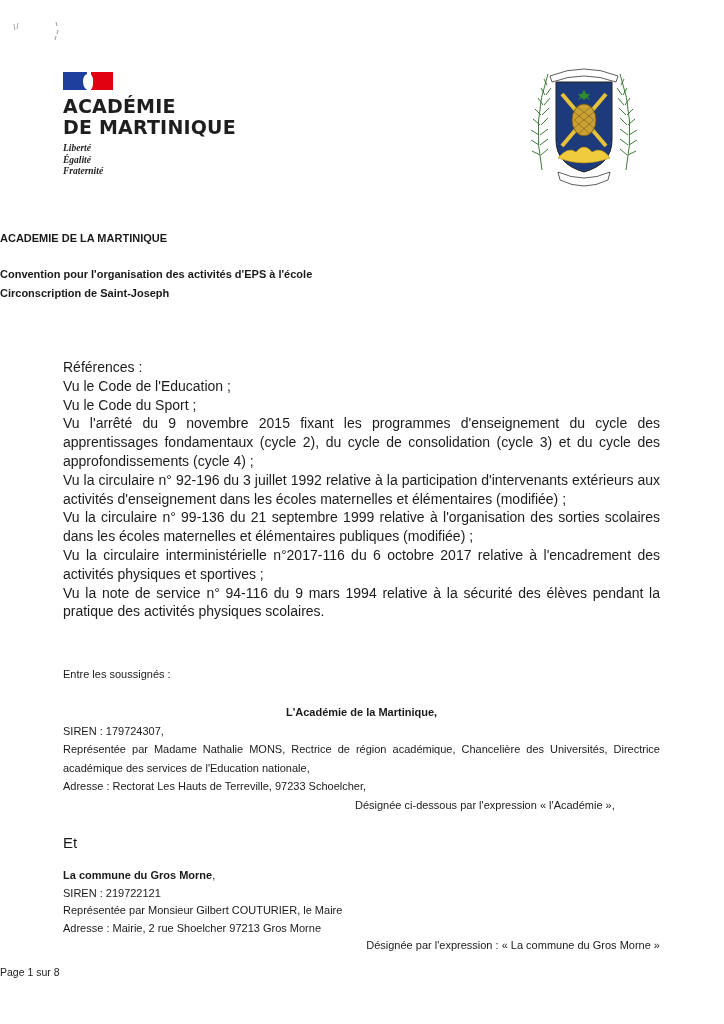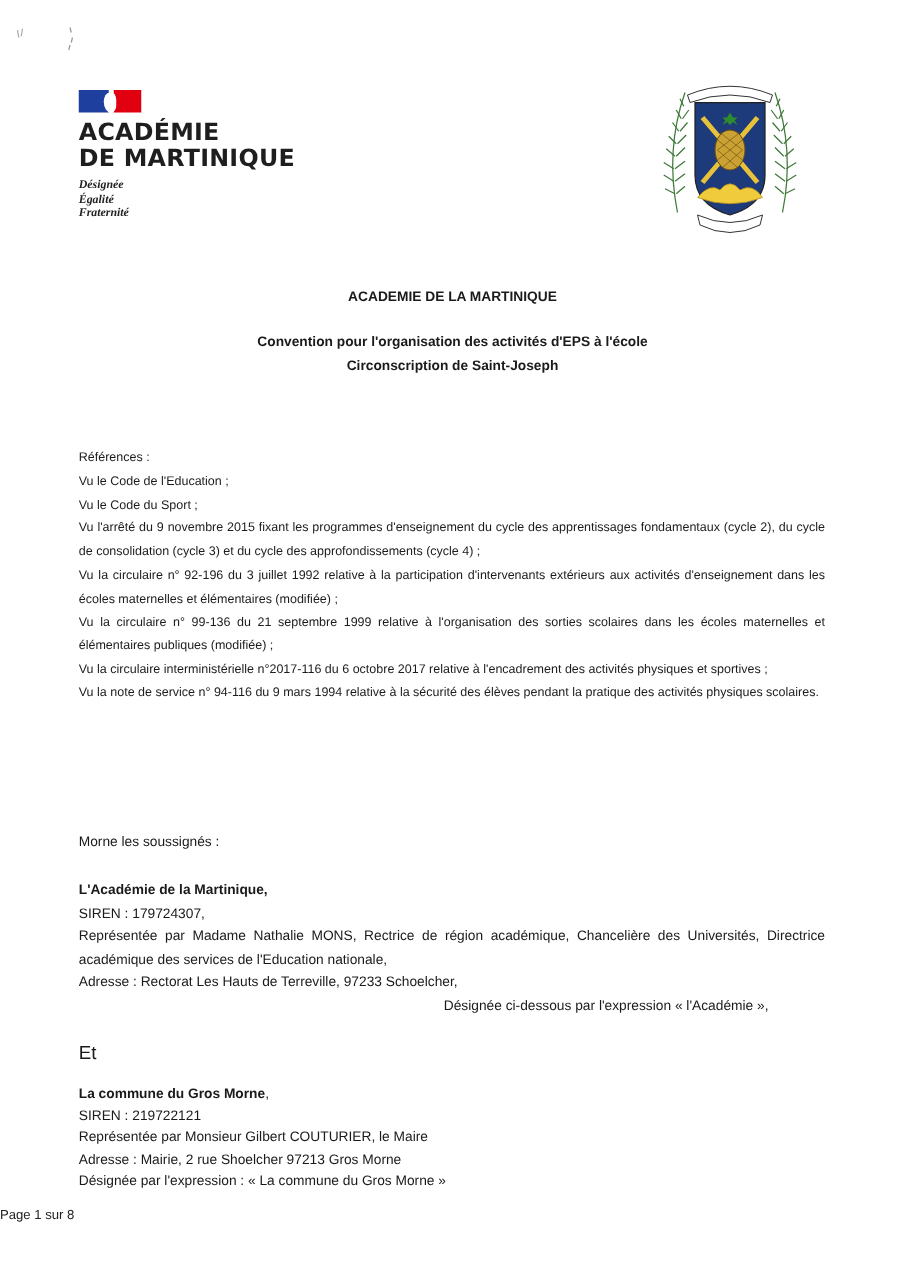--- a/index.html
+++ b/index.html
@@ -16,36 +16,36 @@
     .logo-title {
       font-family: "DejaVu Sans", sans-serif; font-weight: bold; font-size: 19px;
       line-height: 21px; color: #1e1e1e; margin-top: 6px; letter-spacing: 0.2px;
     }
     .devise {
       font-family: "Liberation Serif", serif; font-style: italic; font-weight: bold;
       font-size: 9.5px; line-height: 11.5px; color: #222; margin-top: 5px;
     }
     .crest { position: absolute; left: 528px; top: 60px; width: 112px; height: 130px; }
 
-    .heading { position: absolute; left: 0; width: 724px; text-align: center; font-weight: bold; font-size: 11px; color: #1a1a1a; }
+    .heading { position: absolute; left: 0; width: 724px; text-align: left; font-weight: bold; font-size: 11px; color: #1a1a1a; }
     .h-academie { top: 232px; }
     .h-convention { top: 268px; }
     .h-circ { top: 287px; }
 
-    .body-text { position: absolute; left: 63px; width: 597px; font-size: 10px; line-height: 18.8px; color: #1c1c1c; }
+    .body-text { position: absolute; left: 63px; width: 597px; font-size: 14px; line-height: 18.8px; color: #1c1c1c; }
     .refs { top: 358px; }
     .refs p { margin: 0; text-align: justify; }
     .p { margin: 0; }
-    .bold { font-weight: bold; }
+    .bold { font-weight: bold; text-align: center; }
     .entre { position: absolute; left: 63px; top: 668px; font-size: 11px; }
     .party1 { position: absolute; left: 63px; top: 703px; width: 597px; font-size: 11px; line-height: 18.5px; }
     .party1 .designee { padding-left: 292px; }
     .et { position: absolute; left: 63px; top: 834px; font-size: 15px; }
     .party2 { position: absolute; left: 63px; top: 867px; width: 597px; font-size: 11px; line-height: 17.5px; }
-    .party2 .designee { text-align: left; padding-right: 0; }
+    .party2 .designee { text-align: right; padding-right: 0; }
     .footer { position: absolute; left: 0; width: 724px; top: 966px; font-size: 10.5px; color: #222; }
   </style>
 </head>
 <body>
 
 <svg class="scan-marks" viewBox="0 0 60 30">
   <path d="M4 6 L5 12 M8 5 L7 11" stroke="#aaa" stroke-width="1" fill="none"></path>
   <path d="M46 4 L47 8 M48 12 L47 16 M46 18 L45 22" stroke="#999" stroke-width="1" fill="none"></path>
 </svg>
 
@@ -53,21 +53,21 @@
   <div class="marianne">
     <div class="blue"></div>
       <div class="red"></div>
       <div class="face"></div>
   </div>
   <div class="logo-title">
     <div>ACADÉMIE</div>
     <div>DE MARTINIQUE</div>
   </div>
   <div class="devise">
-    <div>Désignée</div>
+    <div>Liberté</div>
     <div>Égalité</div>
     <div>Fraternité</div>
   </div>
 </div>
 
 <svg class="crest" viewBox="0 0 112 130">
 
   <g stroke="#3f7a3a" stroke-width="1" fill="none">
     <path d="M14 110 Q4 60 20 14"></path>
     <path d="M98 110 Q108 60 92 14"></path>
@@ -100,21 +100,21 @@
   <p>Références :</p>
   <p>Vu le Code de l'Education ;</p>
   <p>Vu le Code du Sport ;</p>
   <p>Vu l'arrêté du 9 novembre 2015 fixant les programmes d'enseignement du cycle des apprentissages fondamentaux (cycle 2), du cycle de consolidation (cycle 3) et du cycle des approfondissements (cycle 4) ;</p>
   <p>Vu la circulaire n° 92-196 du 3 juillet 1992 relative à la participation d'intervenants extérieurs aux activités d'enseignement dans les écoles maternelles et élémentaires (modifiée) ;</p>
   <p>Vu la circulaire n° 99-136 du 21 septembre 1999 relative à l'organisation des sorties scolaires dans les écoles maternelles et élémentaires publiques (modifiée) ;</p>
   <p>Vu la circulaire interministérielle n°2017-116 du 6 octobre 2017 relative à l'encadrement des activités physiques et sportives ;</p>
   <p>Vu la note de service n° 94-116 du 9 mars 1994 relative à la sécurité des élèves pendant la pratique des activités physiques scolaires.</p>
 </div>
 
-<div class="entre">Morne les soussignés :</div>
+<div class="entre">Entre les soussignés :</div>
 
 <div class="party1">
   <div class="p bold">L'Académie de la Martinique,</div>
   <div class="p">SIREN : 179724307,</div>
   <div class="p" style="text-align: justify;">Représentée par Madame Nathalie MONS, Rectrice de région académique, Chancelière des Universités, Directrice académique des services de l'Education nationale,</div>
   <div class="p">Adresse : Rectorat Les Hauts de Terreville, 97233 Schoelcher,</div>
   <div class="p designee">Désignée ci-dessous par l'expression « l'Académie »,</div>
 </div>
 
 <div class="et">Et</div>

